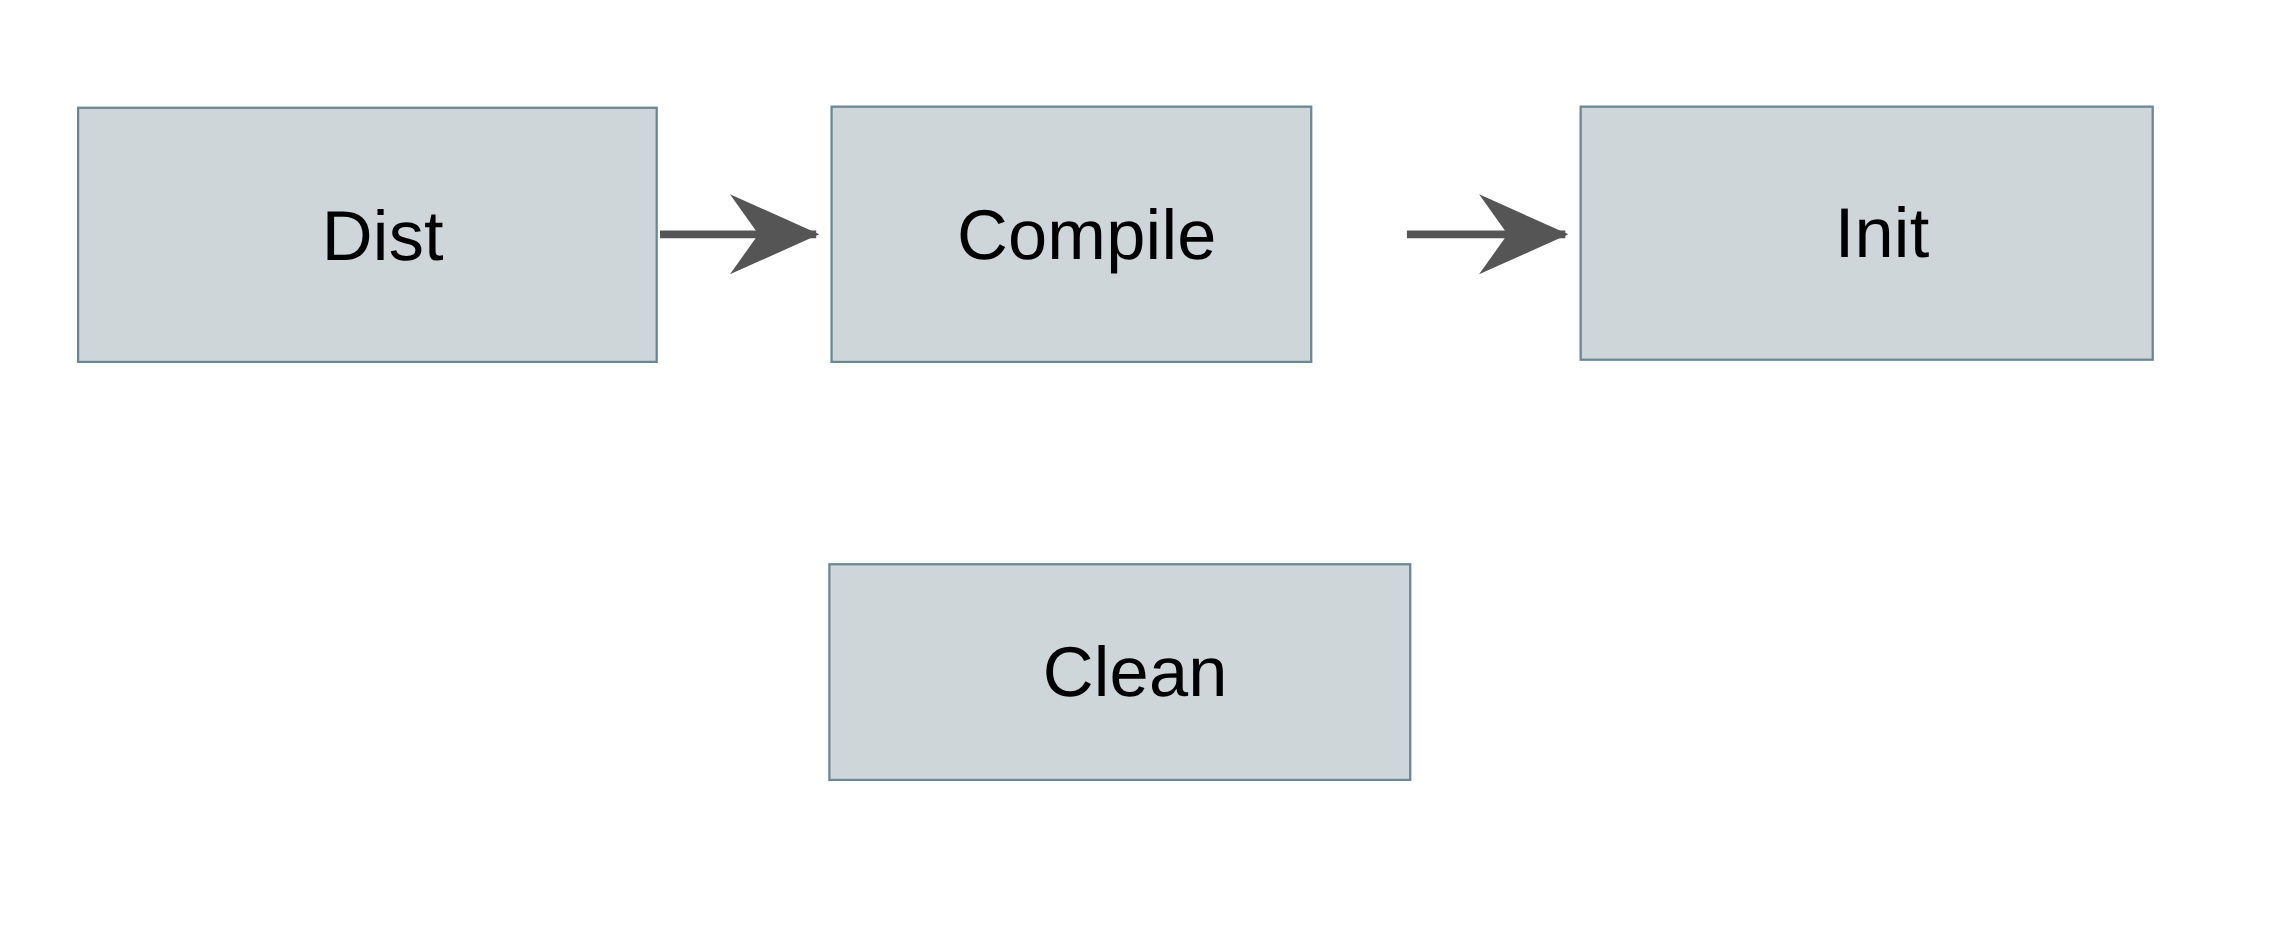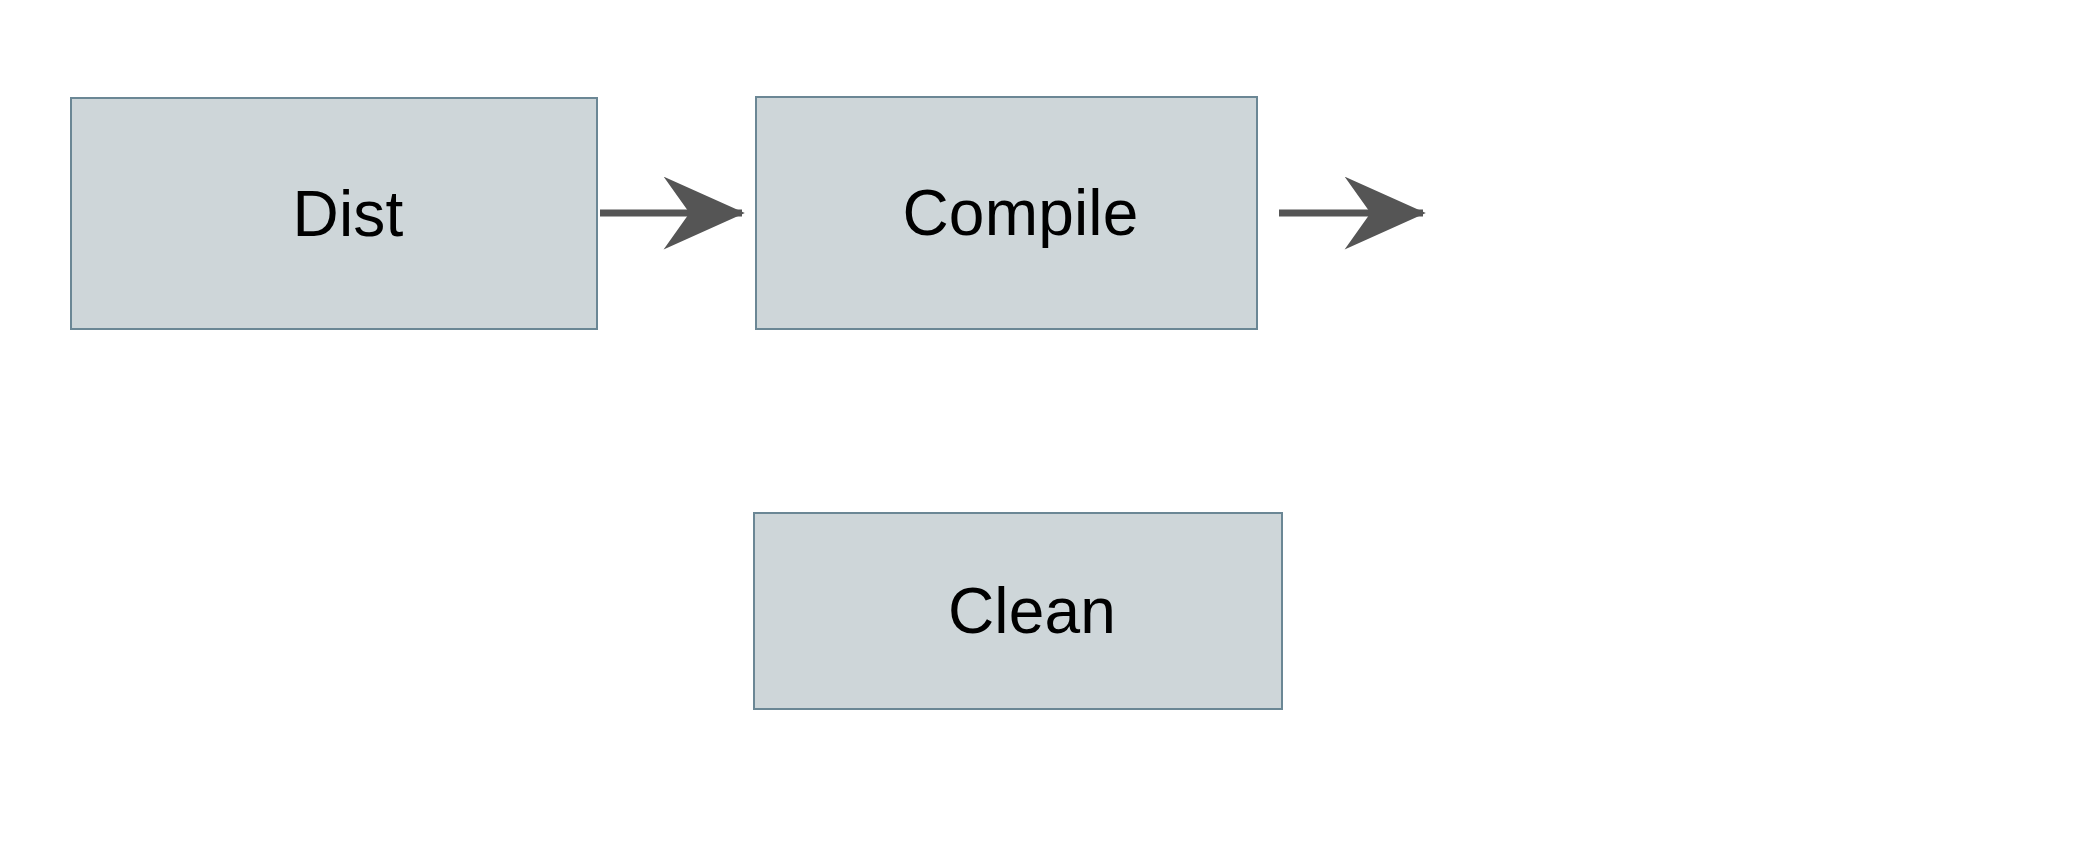--- a/index.html
+++ b/index.html
@@ -41,21 +41,21 @@
   .edge-layer {
     position: absolute;
     left: 0;
     top: 0;
     width: 2078px;
     height: 848px;
     pointer-events: none;
   }
   
   #node-dist    { left: 70px;   top: 97px;  width: 528px; height: 233px; }
-  #node-compile { left: 755px;  top: 96px;  width: 503px; height: 234px; text-align: right; }
+  #node-compile { left: 755px;  top: 96px;  width: 438px; height: 234px; text-align: right; }
   #node-init    { left: 1436px; top: 96px;  width: 522px; height: 232px; }
   #node-clean   { left: 753px;  top: 512px; width: 530px; height: 198px; }
 </style>
 </head>
 <body>
 
 <div id="diagram-canvas">
 
   <svg class="edge-layer" viewBox="0 0 2078 848" width="2078" height="848" xmlns="http://www.w3.org/2000/svg">
     <defs>
@@ -74,18 +74,21 @@
   </svg>
 
   <div class="node" id="node-dist">
     <span class="node-label">Dist</span>
   </div>
 
   <div class="node" id="node-compile">
     <span class="node-label">Compile</span>
   </div>
 
+  <div class="node" id="node-init">
+    <span class="node-label">Init</span>
+  </div>
 
   <div class="node" id="node-clean">
     <span class="node-label">Clean</span>
   </div>
 
 </div>
 
 </body></html>

